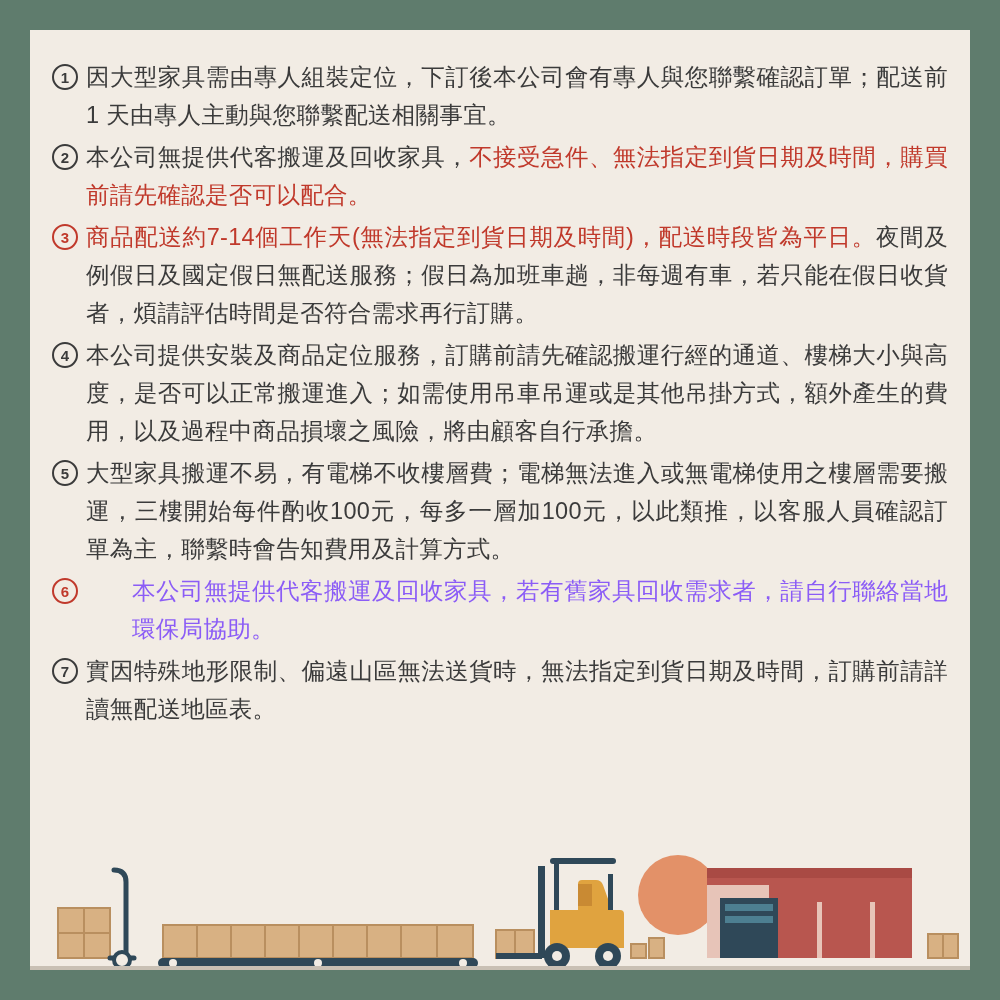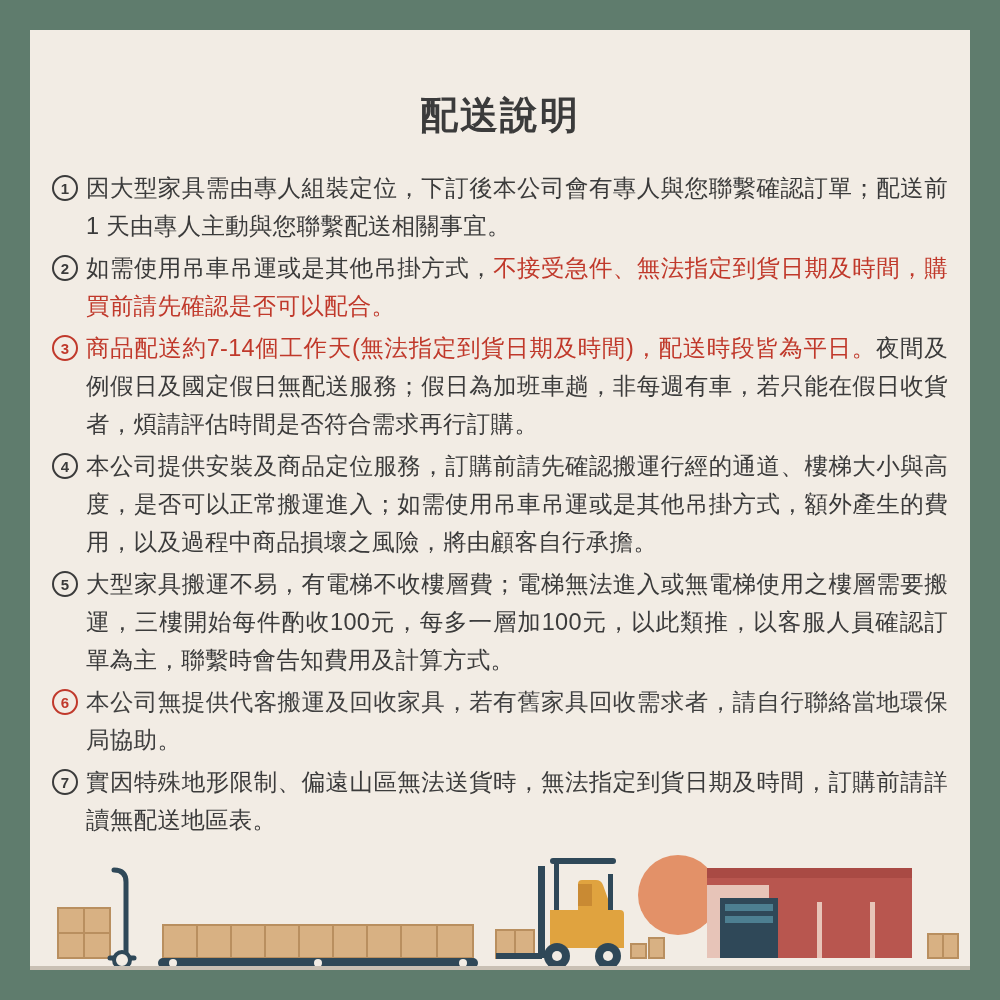--- a/index.html
+++ b/index.html
@@ -73,50 +73,50 @@
     font-size: 23.5px;
     line-height: 38px;
     color: #3b3b3b;
     letter-spacing: 0.3px;
     text-align: justify;
   }
   .text .red {
     color: #c0392b;
   }
   .text.all-red {
-    color: #404040;
+    color: #8b5cf6;
+    margin-left: 46px;
   }
 
   
   .scene {
     position: absolute;
     left: 0;
     bottom: 0;
     width: 940px;
     height: 130px;
   }
 </style>
 </head>
 <body>
 
 <div class="page">
   <div class="card">
 
-    <h1 class="title">配送說明</h1>
 
     <ul class="list">
 
       <li class="item">
         <span class="num">1</span>
         <span class="text"><span>因大型家具需由專人組裝定位，下訂後本公司會有專人與您聯繫確認訂單；配送前 1 天由專人主動與您聯繫配送相關事宜。</span></span>
       </li>
 
       <li class="item">
         <span class="num">2</span>
-        <span class="text"><span>如需使用吊車吊運或是其他吊掛方式，</span><span class="red">不接受急件、無法指定到貨日期及時間，購買前請先確認是否可以配合。</span></span>
+        <span class="text"><span>本公司無提供代客搬運及回收家具，</span><span class="red">不接受急件、無法指定到貨日期及時間，購買前請先確認是否可以配合。</span></span>
       </li>
 
       <li class="item">
         <span class="num red">3</span>
         <span class="text"><span class="red">商品配送約7-14個工作天(無法指定到貨日期及時間)，配送時段皆為平日。</span><span>夜間及例假日及國定假日無配送服務；假日為加班車趟，非每週有車，若只能在假日收貨者，煩請評估時間是否符合需求再行訂購。</span></span>
       </li>
 
       <li class="item">
         <span class="num">4</span>
         <span class="text"><span>本公司提供安裝及商品定位服務，訂購前請先確認搬運行經的通道、樓梯大小與高度，是否可以正常搬運進入；如需使用吊車吊運或是其他吊掛方式，額外產生的費用，以及過程中商品損壞之風險，將由顧客自行承擔。</span></span>

